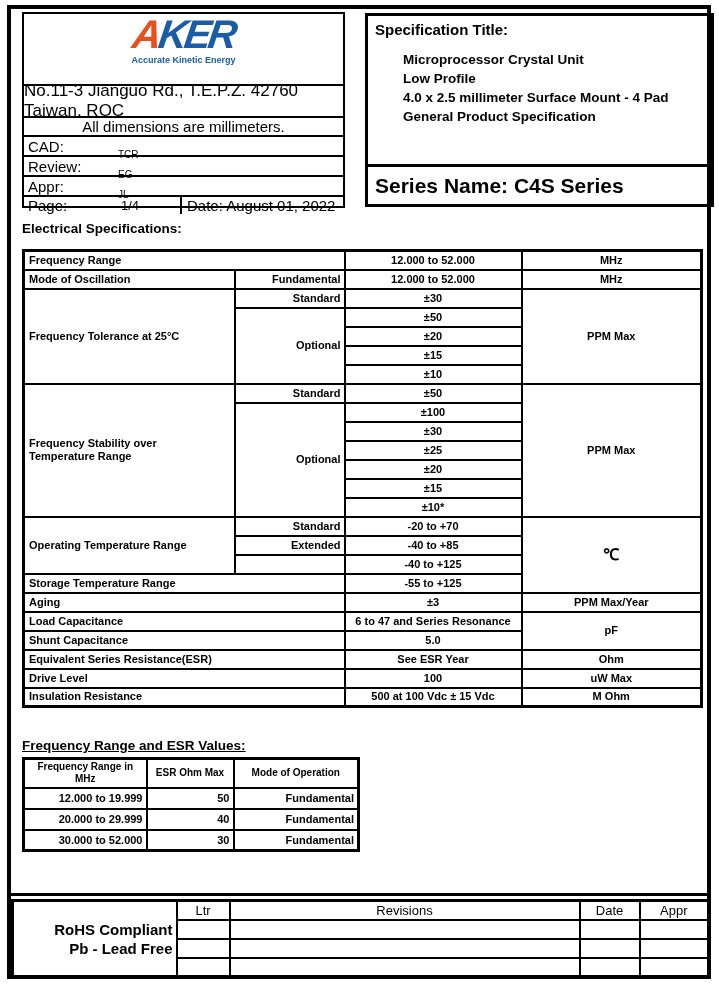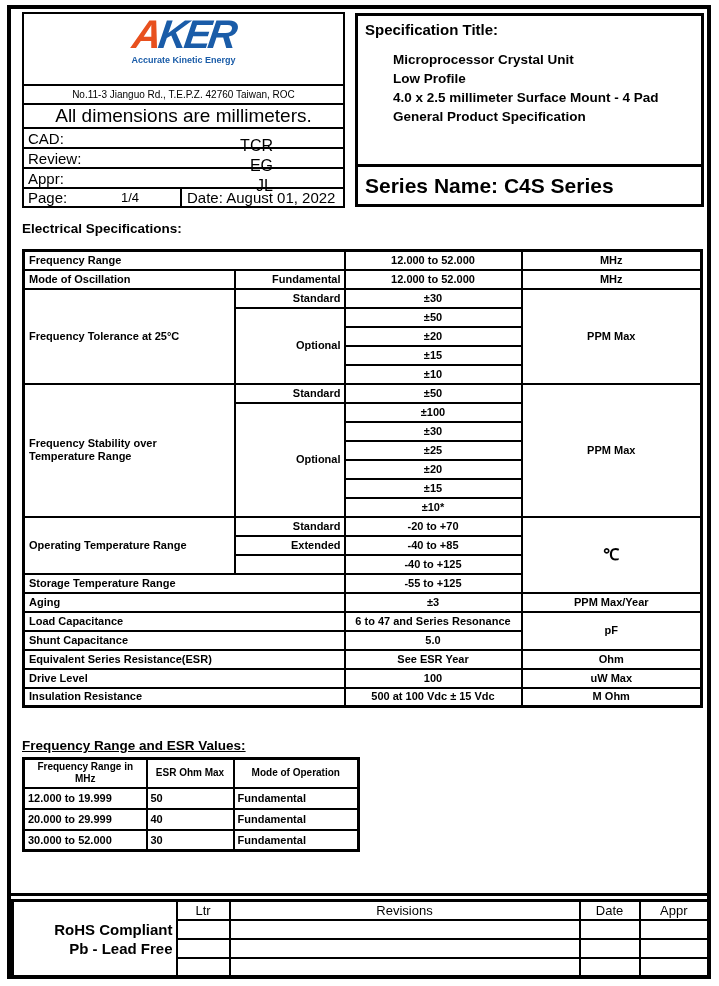--- a/index.html
+++ b/index.html
@@ -8,36 +8,36 @@
   .frame{position:absolute;left:7px;top:5px;width:704px;height:974px;
          border:4px solid #000;box-sizing:border-box;}
   
   .infoblock{position:absolute;left:22px;top:12px;width:323px;height:196px;
              border:2px solid #000;box-sizing:border-box;display:flex;flex-direction:column;}
   .logo-area{height:66px;display:flex;flex-direction:column;align-items:center;justify-content:center;}
   .logo-word{font-weight:bold;font-style:italic;font-size:40px;line-height:40px;
              letter-spacing:-3px;transform:skewX(-8deg);}
   .logo-tag{font-size:9px;font-weight:bold;margin-top:1px;}
   .addr-row{height:32px;border-top:2px solid #000;display:flex;align-items:center;
-            justify-content:center;font-size:10px;box-sizing:border-box;margin-top:19px;}
+            justify-content:center;font-size:17px;box-sizing:border-box;margin-top:19px;}
   .dims-row{height:37px;border-top:2px solid #000;display:flex;align-items:center;
-            justify-content:center;font-size:19px;box-sizing:border-box;}
+            justify-content:center;font-size:15px;box-sizing:border-box;}
   .meta-row{height:20px;border-top:2px solid #000;display:flex;align-items:center;
             font-size:15px;box-sizing:border-box;}
   .meta-label{padding-left:4px;width:90px;}
-  .meta-value{flex:1;text-align:right;font-size:16px;margin-right:70px;margin-top:16px;}
+  .meta-value{flex:1;text-align:left;font-size:10px;margin-right:70px;margin-top:16px;}
   .page-row{flex:1;border-top:2px solid #000;display:flex;align-items:stretch;
             font-size:15px;box-sizing:border-box;}
   .page-left{width:156px;display:flex;align-items:center;box-sizing:border-box;}
   .page-label{padding-left:4px;width:52px;}
   .page-num{flex:1;text-align:center;font-size:13px;}
   .page-right{flex:1;border-left:2px solid #000;display:flex;align-items:center;
               padding-left:5px;box-sizing:border-box;}
   
-  .titleblock{position:absolute;left:355px;top:13px;width:349px;height:194px;
+  .titleblock{position:absolute;left:365px;top:13px;width:349px;height:194px;
               border:3px solid #000;box-sizing:border-box;display:flex;flex-direction:column;}
   .title-main{flex:1;padding:5px 7px;}
   .title-head{font-weight:bold;font-size:15px;}
   .title-lines{margin:12px 0 0 28px;font-weight:bold;font-size:13.5px;line-height:19px;}
   .series-row{height:40px;border-top:3px solid #000;display:flex;align-items:center;
               padding-left:7px;font-weight:bold;font-size:21px;box-sizing:border-box;}
   
   .sec-heading{position:absolute;left:22px;font-weight:bold;font-size:13.5px;}
   .sec-heading.u{text-decoration:underline;}
   
@@ -46,21 +46,21 @@
         font-family:"Liberation Sans",sans-serif;overflow:hidden;}
   .spec-table{position:absolute;left:22px;top:249px;width:678px;border:3px solid #000;}
   .spec-table td{height:19px;font-size:11px;font-weight:bold;white-space:pre-line;line-height:13px;}
   .spec-table td.label{text-align:left;padding-left:4px;}
   .spec-table td.sub{text-align:right;padding-right:3px;}
   .spec-table td.val{text-align:center;}
   .spec-table td.unit{text-align:center;}
   .spec-table td.cunit{font-size:16px;}
   .esr-table{position:absolute;left:22px;top:757px;width:335px;border:3px solid #000;}
   .esr-table th{height:29px;font-size:10px;font-weight:bold;text-align:center;white-space:pre-line;line-height:12px;}
-  .esr-table td{height:21px;font-size:11px;font-weight:bold;text-align:left;}
+  .esr-table td{height:21px;font-size:11px;font-weight:bold;text-align:right;}
   
   .bottom-sep{position:absolute;left:11px;top:893px;width:696px;border-top:3px solid #000;}
   .rev-table{position:absolute;left:11px;top:899px;width:696px;border:3px solid #000;}
   .rev-table td{height:19px;font-size:13px;text-align:center;margin-left:12px;}
   .rev-table td.rohs{text-align:right;padding-left:11px;font-weight:bold;font-size:15px;line-height:19px;}
 </style>
 </head>
 <body>
 
 <div class="page">

